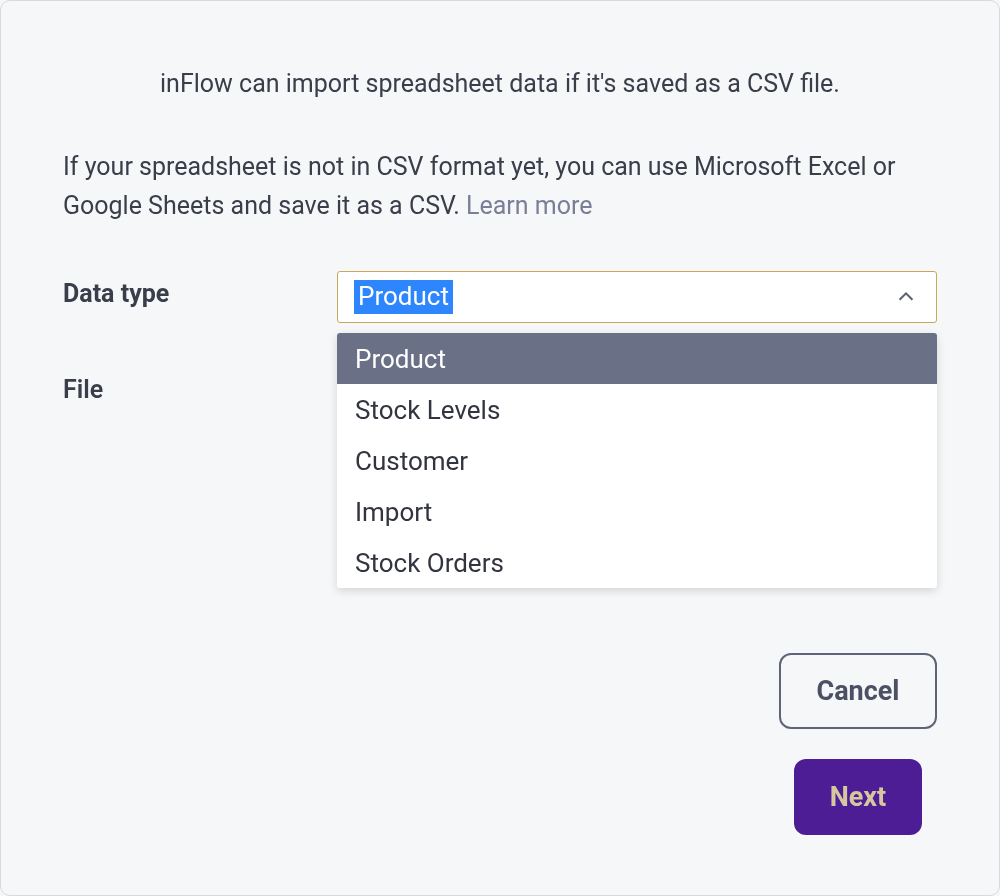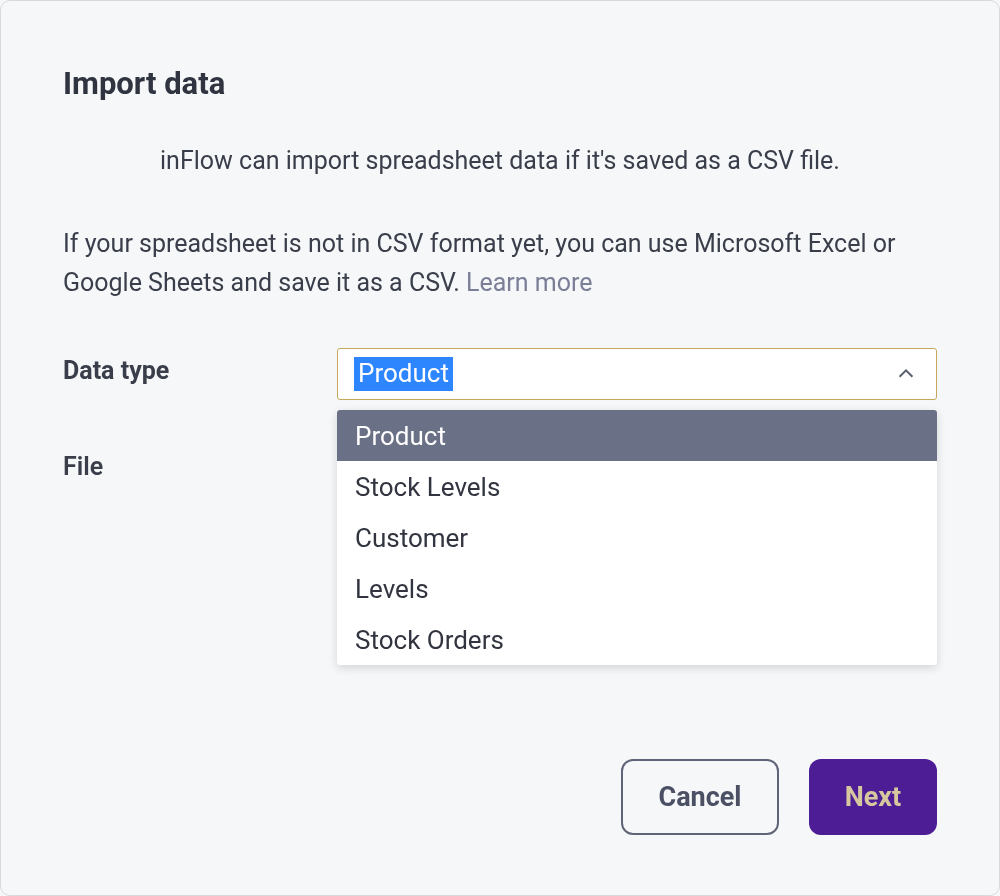--- a/index.html
+++ b/index.html
@@ -114,20 +114,21 @@
     color: #393e4a;
     padding-top: 8px;
   }
   .footer {
     position: absolute;
     bottom: 60px;
     right: 62px;
     display: flex;
     gap: 30px;
     align-items: center;
+    flex-direction: column;
   }
   .btn {
     height: 76px;
     border-radius: 12px;
     font-size: 27px;
     font-weight: 700;
     display: flex;
     align-items: center;
     justify-content: center;
     cursor: pointer;
@@ -146,21 +147,20 @@
     color: #d6c79f;
     min-width: 128px;
     cursor: default;
   }
 </style>
 </head>
 <body>
 
 <div class="dialog">
 
-  <h1 class="title">Import data</h1>
 
   <p class="desc">inFlow can import spreadsheet data if it's saved as a CSV file.</p>
 
   <p class="para2">
     <span>If your spreadsheet is not in CSV format yet, you can use Microsoft Excel or Google Sheets and save it as a CSV. </span><a class="learn-link">Learn more</a>
   </p>
 
   <div class="row">
     <div class="row-label">Data type</div>
     <div class="select-wrap">
@@ -169,21 +169,21 @@
         <span class="chevron">
           <svg viewBox="0 0 24 24" width="22" height="22">
               <polyline points="5 15 12 8 19 15"></polyline>
             </svg>
         </span>
       </div>
       <div class="dropdown">
         <div class="dd-item selected">Product</div>
         <div class="dd-item">Stock Levels</div>
         <div class="dd-item">Customer</div>
-        <div class="dd-item">Levels</div>
+        <div class="dd-item">Import</div>
         <div class="dd-item">Stock Orders</div>
       </div>
     </div>
   </div>
 
   <div class="file-row">
     <div class="file-label">File</div>
   </div>
 
   <div class="footer">

